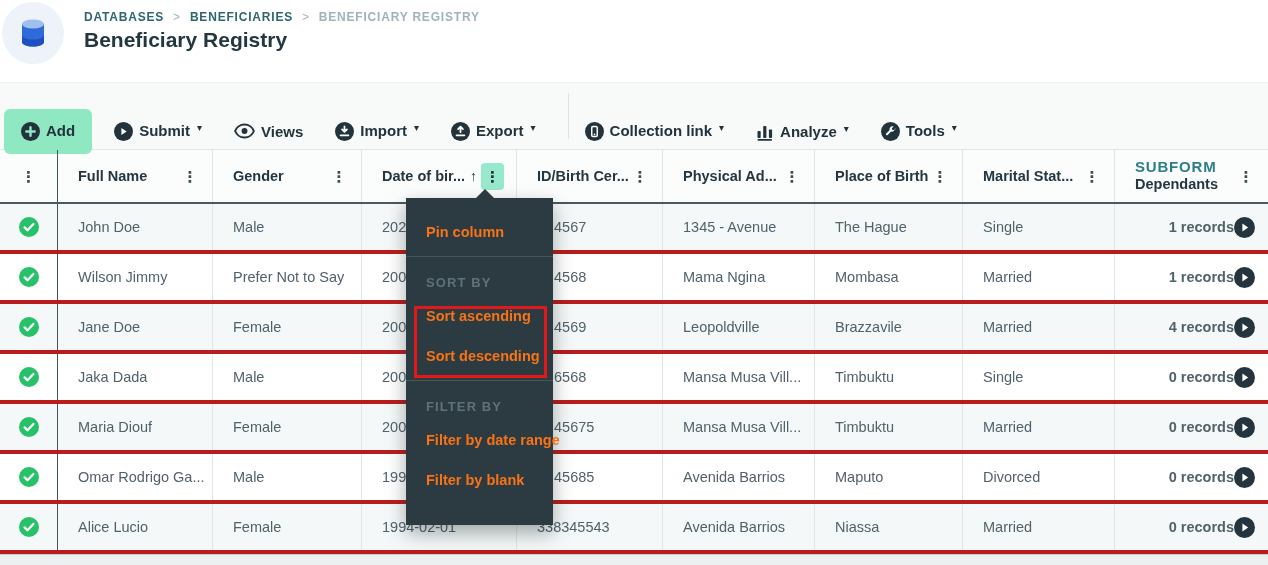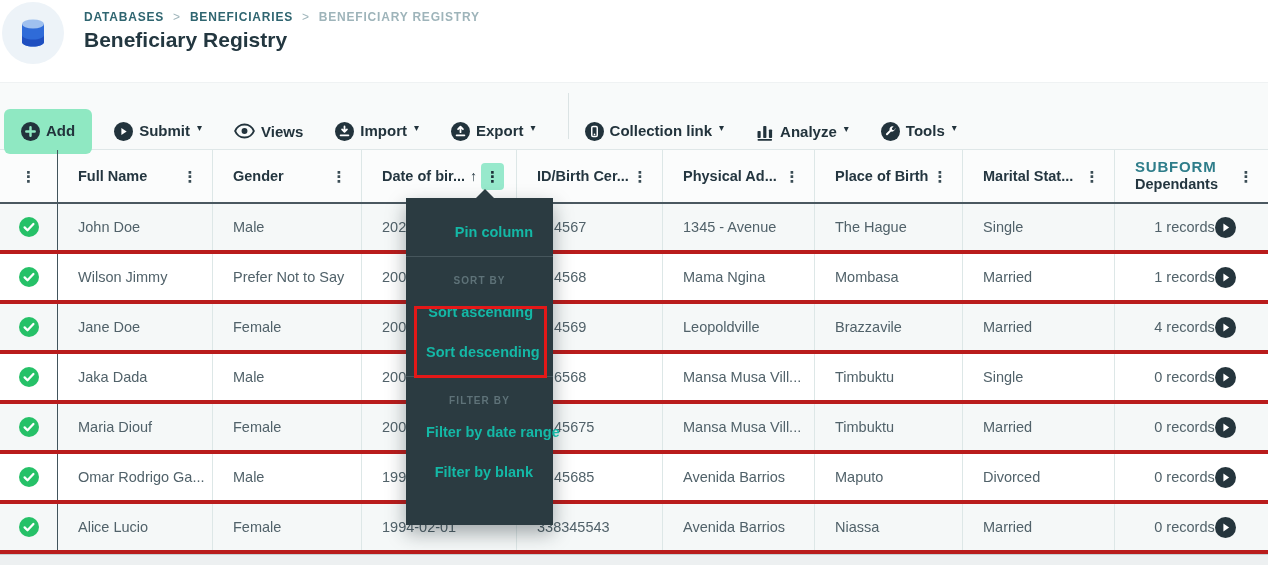--- a/index.html
+++ b/index.html
@@ -39,29 +39,29 @@
 
   .thead > div:not(:last-child), .trow > div:not(:last-child) { border-right:1px solid #dde7e7; }
   .thead > div:first-child, .trow > div:first-child { border-right:1px solid #42545c; }
 
   .trow { height:50px; background:#fff; border-bottom:4px solid #b91c1c; cursor:pointer; }
   .trow:nth-of-type(odd) { background:#f5f8f8; }
   .cell { display:flex; align-items:center; padding-left:20px; font-size:14.5px; color:#51626a; overflow:hidden; white-space:nowrap; }
   .cell-check { justify-content:center; padding-left:0; }
   .cell-id { padding-left:37px; }
   .trow:last-of-type .cell-id { padding-left:20px; }
-  .cell-dep { justify-content:center; padding-right:13px; }
+  .cell-dep { justify-content:flex-end; padding-right:13px;font-weight:bold; }
   .footer-strip { height:11px; background:#edf0f1; border-top:1px solid #c6d0d3; }
 
   
   .col-menu { position:absolute; left:406px; top:198px; width:147px; height:327px; background:#2b3b41; z-index:50; box-shadow:0 8px 18px rgba(20,35,40,.38); padding-top:14px; }
   .menu-caret { position:absolute; top:-9px; left:70px; width:0; height:0; border-left:9px solid transparent; border-right:9px solid transparent; border-bottom:9px solid #2b3b41; }
-  .menu-item { padding:12px 20px; font-size:14.5px; font-weight:700; color:#14b8a6; cursor:pointer; white-space:nowrap;text-align:right; }
+  .menu-item { padding:12px 20px; font-size:14.5px; font-weight:700; color:#f97316; cursor:pointer; white-space:nowrap; }
   .menu-divider { height:1px; background:#46565c; margin:4px 0; }
-  .menu-section { padding:14px 20px 6px; font-size:10px; font-weight:700; letter-spacing:1.1px; color:#5e7278;text-align:center; }
+  .menu-section { padding:14px 20px 6px; font-size:13px; font-weight:700; letter-spacing:1.1px; color:#5e7278; }
   .annotation-box { position:absolute; left:414px; top:306px; width:133px; height:72px; border:3px solid #e41818; z-index:60; pointer-events:none; }
 </style>
 </head>
 <body>
 
 <div class="page">
 
   <div class="app-header">
     <div class="logo-circle">
       <svg width="34" height="34" viewBox="0 0 34 34">

